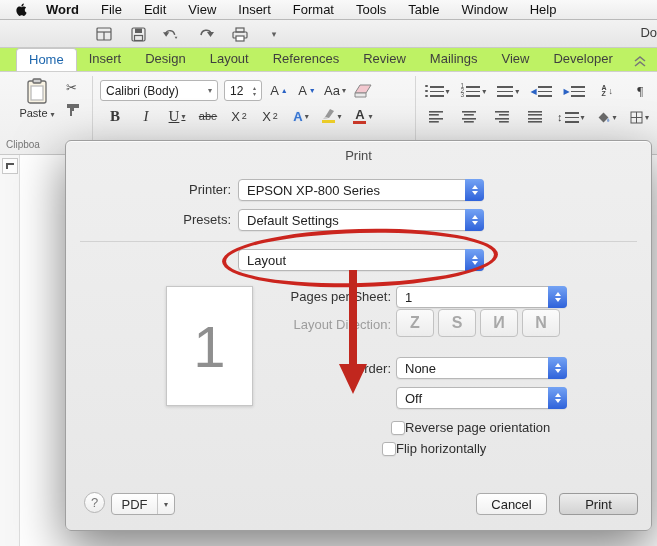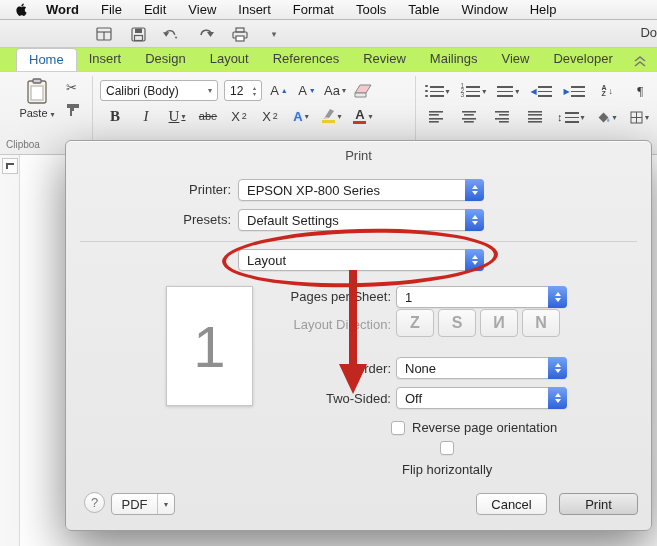--- a/index.html
+++ b/index.html
@@ -75,21 +75,21 @@
   .tri-d { width:0; height:0; border-left:3.5px solid transparent; border-right:3.5px solid transparent; border-top:4.5px solid #fff; }
   #dlg-sep { position:absolute; left:14px; right:14px; top:100px; height:1px; background:#d2d2d2; }
   #preview { position:absolute; left:100px; top:145px; width:87px; height:120px; background:#fff;
     border:1px solid #c6c6c6; box-shadow:0 1px 3px rgba(0,0,0,.15);
     display:flex; align-items:center; justify-content:center; }
   #preview span { font-size:58px; color:#8f8f8f; }
   .ldbtn { width:38px; height:28px; border:1px solid #c2c2c2; border-radius:4px;
     background:linear-gradient(#fbfbfb,#ececec); color:#a8a8a8; font-size:16px; font-weight:bold;
     display:flex; align-items:center; justify-content:center; }
   #lddir { position:absolute; left:330px; top:168px; display:flex; gap:4px; }
-  .cbrow { position:absolute; display:flex; align-items:center; gap:7px; }
+  .cbrow { position:absolute; display:flex; align-items:center; }
   .cb { width:14px; height:14px; background:#fff; border:1px solid #b3b3b3; border-radius:3px; box-shadow:0 1px 1px rgba(0,0,0,.05); }
   .btn { position:absolute; height:22px; border-radius:4px; border:1px solid #ababab;
     background:linear-gradient(#ffffff,#f1f1f1); display:flex; align-items:center; justify-content:center; color:#222; }
   #print-btn { background:linear-gradient(#ededed,#d2d2d2); border-color:#9a9a9a; }
   #help-btn { position:absolute; left:18px; top:351px; width:21px; height:21px; border-radius:50%;
     border:1px solid #b5b5b5; background:linear-gradient(#fff,#eee); color:#777;
     display:flex; align-items:center; justify-content:center; font-size:13px; }
   #pdf-btn { position:absolute; left:45px; top:352px; width:64px; height:22px; border:1px solid #ababab; border-radius:4px;
     background:linear-gradient(#fff,#f1f1f1); display:flex; align-items:center; }
   #pdf-btn .t { flex:1; text-align:center; }
@@ -443,34 +443,33 @@
 
   <div class="dlabel" style="left:125px; top:220px; width:200px;">Border:</div>
   <div class="msel" style="left:330px; top:216px; width:171px;">
     <span>None</span>
     <span class="cap">
         <i class="tri-u"></i>
         <i class="tri-d"></i>
       </span>
   </div>
 
-  <div class="dlabel" style="left:125px; top:250px; width:200px;">Two-Sided:</div>
   <div class="msel" style="left:330px; top:246px; width:171px;">
     <span>Off</span>
     <span class="cap">
         <i class="tri-u"></i>
         <i class="tri-d"></i>
       </span>
   </div>
 
   <div class="cbrow" style="left:325px; top:279px;">
     <span class="cb"></span>
     <span>Reverse page orientation</span>
   </div>
-  <div class="cbrow" style="left:336px; top:300px;flex-direction:column;">
+  <div class="cbrow" style="left:316px; top:300px;">
     <span class="cb"></span>
     <span>Flip horizontally</span>
   </div>
 
   <div id="help-btn">
       <span>?</span>
     </div>
   <div id="pdf-btn">
     <span class="t">PDF</span>
     <span class="sep"></span>

